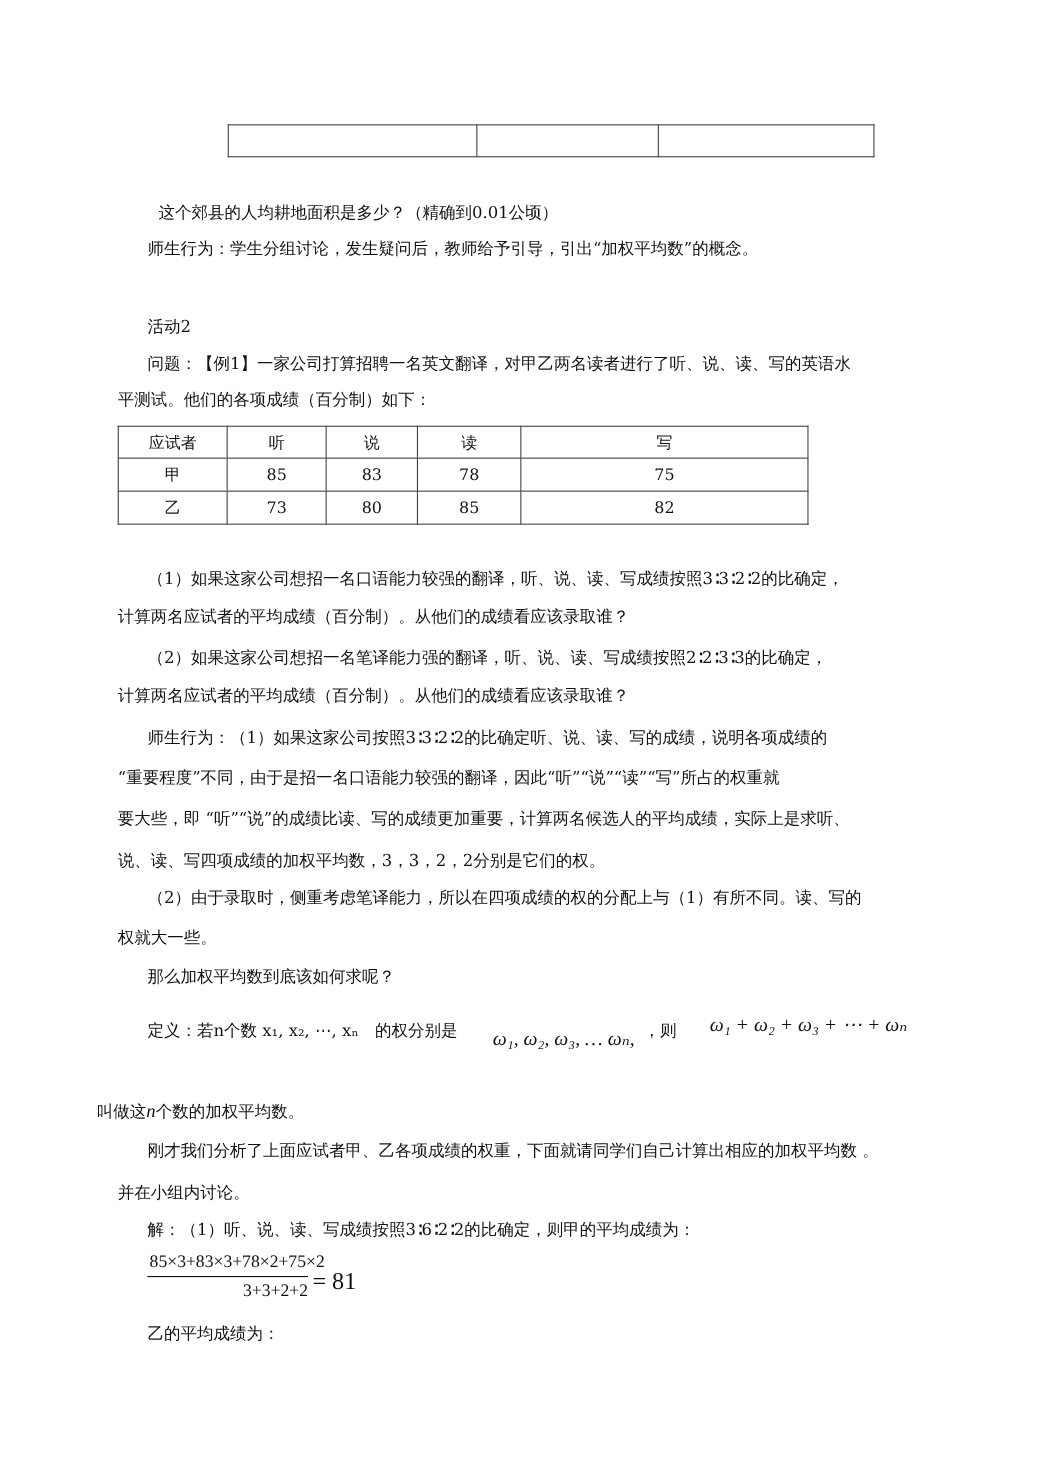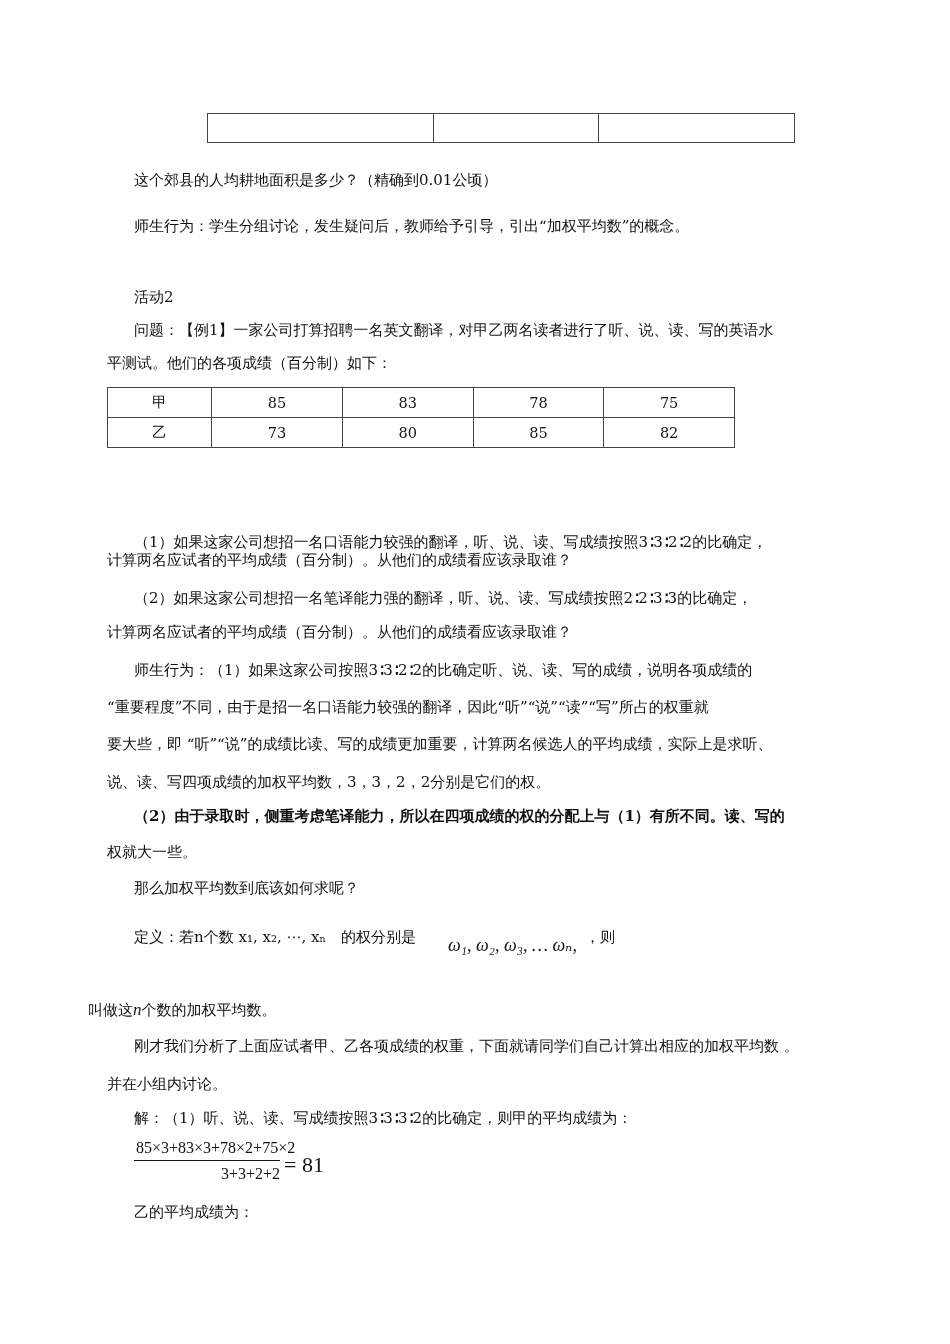--- a/index.html
+++ b/index.html
@@ -24,71 +24,79 @@
 <table style="left:207px; top:113px; width:588px;">
   <tbody>
       <tr style="height:29px;">
     <td style="width:225px;"></td>
     <td style="width:164px;"></td>
     <td></td>
   </tr>
 </tbody>
   </table>
 
-<div class="line ind" style="top:170px;">这个郊县的人均耕地面积是多少？（精确到0.01公顷）</div>
+<div class="line ind" style="top:183px;margin-left:10px;">这个郊县的人均耕地面积是多少？（精确到0.01公顷）</div>
 <div class="line ind" style="top:216px;">师生行为：学生分组讨论，发生疑问后，教师给予引导，引出“加权平均数”的概念。</div>
 
 <div class="line ind" style="top:287px;">活动2</div>
 <div class="line ind" style="top:320px;">问题：【例1】一家公司打算招聘一名英文翻译，对甲乙两名读者进行了听、说、读、写的英语水</div>
 <div class="line" style="top:353px;">平测试。他们的各项成绩（百分制）如下：</div>
 
 <table style="left:107px; top:387px; width:628px;">
   <tbody>
+      <tr style="height:29px;">
+    <td style="width:98px;">应试者</td>
+    <td style="width:89px;">听</td>
+    <td style="width:82px;">说</td>
+    <td style="width:93px;">读</td>
+    <td>写</td>
+  </tr>
   <tr style="height:30px;">
     <td>甲</td>
     <td>85</td>
     <td>83</td>
     <td>78</td>
     <td>75</td>
   </tr>
   <tr style="height:30px;">
     <td>乙</td>
     <td>73</td>
     <td>80</td>
     <td>85</td>
     <td>82</td>
   </tr>
 </tbody>
   </table>
 
-<div class="line ind" style="top:516px;margin-top:16px;">（1）如果这家公司想招一名口语能力较强的翻译，听、说、读、写成绩按照3∶3∶2∶2的比确定，</div>
+<div class="line ind" style="top:516px;">（1）如果这家公司想招一名口语能力较强的翻译，听、说、读、写成绩按照3∶3∶2∶2的比确定，</div>
 <div class="line" style="top:550px;">计算两名应试者的平均成绩（百分制）。从他们的成绩看应该录取谁？</div>
 <div class="line ind" style="top:588px;">（2）如果这家公司想招一名笔译能力强的翻译，听、说、读、写成绩按照2∶2∶3∶3的比确定，</div>
 <div class="line" style="top:622px;">计算两名应试者的平均成绩（百分制）。从他们的成绩看应该录取谁？</div>
 
 <div class="line ind" style="top:660px;">师生行为：（1）如果这家公司按照3∶3∶2∶2的比确定听、说、读、写的成绩，说明各项成绩的</div>
 <div class="line" style="top:697px;">“重要程度”不同，由于是招一名口语能力较强的翻译，因此“听”“说”“读”“写”所占的权重就</div>
 <div class="line" style="top:734px;">要大些，即 “听”“说”的成绩比读、写的成绩更加重要，计算两名候选人的平均成绩，实际上是求听、</div>
 <div class="line" style="top:772px;">说、读、写四项成绩的加权平均数，3，3，2，2分别是它们的权。</div>
-<div class="line ind" style="top:806px;font-weight:bold;">（2）由于录取时，侧重考虑笔译能力，所以在四项成绩的权的分配上与（1）有所不同。读、写的</div>
+<div class="line ind" style="top:806px;">（2）由于录取时，侧重考虑笔译能力，所以在四项成绩的权的分配上与（1）有所不同。读、写的</div>
 <div class="line" style="top:842px;">权就大一些。</div>
 <div class="line ind" style="top:878px;">那么加权平均数到底该如何求呢？</div>
 
 <div class="abs" style="left:134px; top:928px; font-size:15px;">定义：若n个数 x₁, x₂, ⋯, xₙ　的权分别是</div>
 <div class="abs math" style="left:448px; top:934px;">ω₁, ω₂, ω₃, … ωₙ,</div>
 <div class="abs" style="left:585px; top:928px; font-size:15px;">，则</div>
 <div class="frac math" style="left:612px; top:918px; width:246px;">
+  <span class="den">ω₁ + ω₂ + ω₃ + ⋯ + ωₙ</span>
 </div>
 <div class="abs" style="left:88px; top:1000px; font-size:15px;">
   <span>叫做这</span><span class="math" style="font-size:17px;">n</span><span>个数的加权平均数。</span>
 </div>
 
 <div class="line ind" style="top:1036px;">刚才我们分析了上面应试者甲、乙各项成绩的权重，下面就请同学们自己计算出相应的加权平均数 。</div>
 <div class="line" style="top:1074px;">并在小组内讨论。</div>
-<div class="line ind" style="top:1108px;">解：（1）听、说、读、写成绩按照3∶3∶3∶2的比确定，则甲的平均成绩为：</div>
+<div class="line ind" style="top:1108px;">解：（1）听、说、读、写成绩按照3∶6∶2∶2的比确定，则甲的平均成绩为：</div>
 
 <div class="frac" style="left:134px; top:1136px; width:146px; font-family:'Liberation Serif', serif; font-size:16px;text-align:right;">
   <span class="num">85×3+83×3+78×2+75×2</span>
   <span class="den">3+3+2+2</span>
 </div>
 <div class="abs" style="left:284px; top:1152px; font-family:Liberation Serif, serif; font-size:22px;">= 81</div>
 
 <div class="line ind" style="top:1202px;">乙的平均成绩为：</div>
 
 </body></html>

